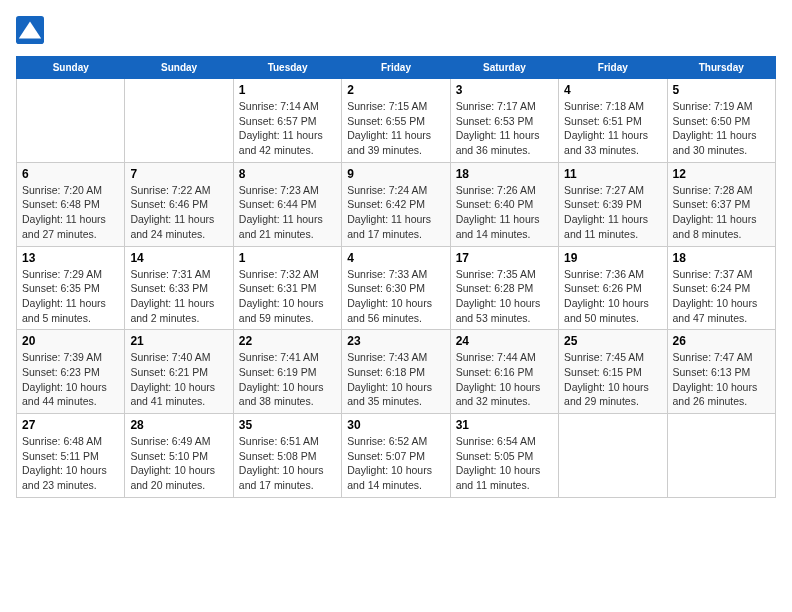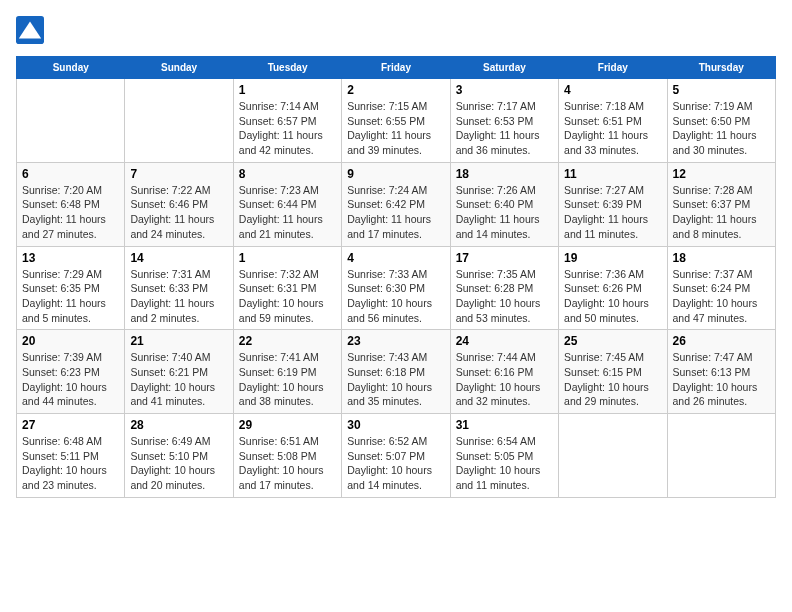--- a/index.html
+++ b/index.html
@@ -240,21 +240,21 @@
       <tr>
         <td>
           <span class="day-num">27</span>
           <div class="day-info">Sunrise: 6:48 AM<br>Sunset: 5:11 PM<br>Daylight: 10 hours and 23 minutes.</div>
         </td>
         <td>
           <span class="day-num">28</span>
           <div class="day-info">Sunrise: 6:49 AM<br>Sunset: 5:10 PM<br>Daylight: 10 hours and 20 minutes.</div>
         </td>
         <td>
-          <span class="day-num">29</span>
+          <span class="day-num">35</span>
           <div class="day-info">Sunrise: 6:51 AM<br>Sunset: 5:08 PM<br>Daylight: 10 hours and 17 minutes.</div>
         </td>
         <td>
           <span class="day-num">30</span>
           <div class="day-info">Sunrise: 6:52 AM<br>Sunset: 5:07 PM<br>Daylight: 10 hours and 14 minutes.</div>
         </td>
         <td>
           <span class="day-num">31</span>
           <div class="day-info">Sunrise: 6:54 AM<br>Sunset: 5:05 PM<br>Daylight: 10 hours and 11 minutes.</div>
         </td>

